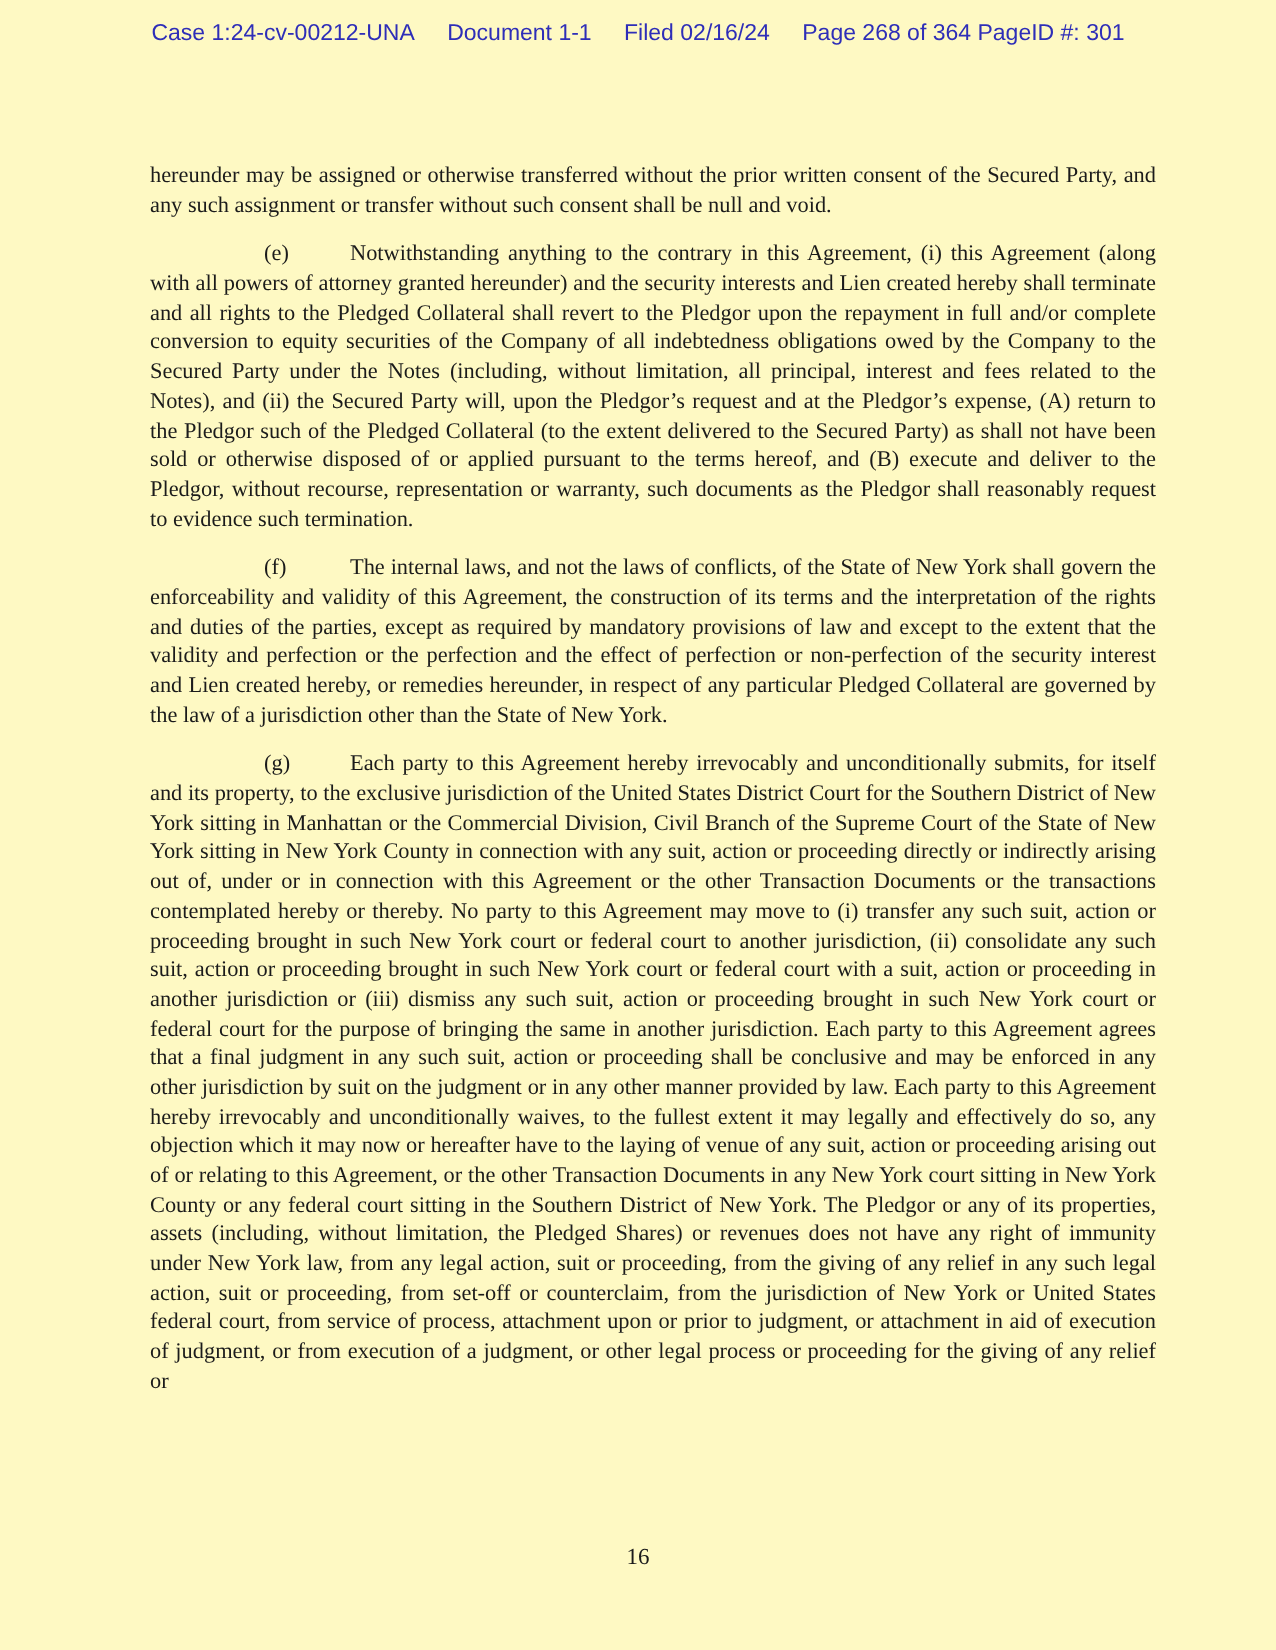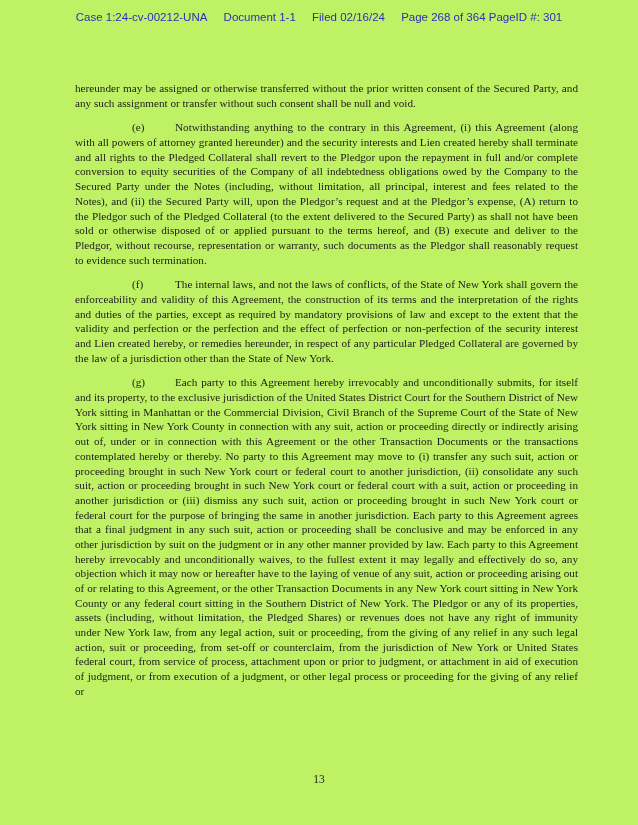--- a/index.html
+++ b/index.html
@@ -1,21 +1,21 @@
 <!DOCTYPE html>
 <html><head>
 <meta charset="utf-8">
 <style>
   * { margin: 0; padding: 0; box-sizing: border-box; }
   html, body { background: #ffffff; }
   .page {
     position: relative;
     width: 638px;
     height: 825px;
-    background: #bef264;
+    background: #fef9c3;
     overflow: hidden;
     font-family: "Liberation Serif", serif;
     color: #1b1b1b;
   }
   .case-header {
     position: absolute;
     top: 11px;
     left: 0;
     width: 100%;
     text-align: center;
@@ -67,15 +67,15 @@
   <div class="doc-body">
     <p class="para">hereunder may be assigned or otherwise transferred without the prior written consent of the Secured Party, and any such assignment or transfer without such consent shall be null and void.</p>
 
     <p class="para indent"><span class="para-label">(e)</span><span>Notwithstanding anything to the contrary in this Agreement, (i) this Agreement (along with all powers of attorney granted hereunder) and the security interests and Lien created hereby shall terminate and all rights to the Pledged Collateral shall revert to the Pledgor upon the repayment in full and/or complete conversion to equity securities of the Company of all indebtedness obligations owed by the Company to the Secured Party under the Notes (including, without limitation, all principal, interest and fees related to the Notes), and (ii) the Secured Party will, upon the Pledgor’s request and at the Pledgor’s expense, (A) return to the Pledgor such of the Pledged Collateral (to the extent delivered to the Secured Party) as shall not have been sold or otherwise disposed of or applied pursuant to the terms hereof, and (B) execute and deliver to the Pledgor, without recourse, representation or warranty, such documents as the Pledgor shall reasonably request to evidence such termination.</span></p>
 
     <p class="para indent"><span class="para-label">(f)</span><span>The internal laws, and not the laws of conflicts, of the State of New York shall govern the enforceability and validity of this Agreement, the construction of its terms and the interpretation of the rights and duties of the parties, except as required by mandatory provisions of law and except to the extent that the validity and perfection or the perfection and the effect of perfection or non-perfection of the security interest and Lien created hereby, or remedies hereunder, in respect of any particular Pledged Collateral are governed by the law of a jurisdiction other than the State of New York.</span></p>
 
     <p class="para indent"><span class="para-label">(g)</span><span>Each party to this Agreement hereby irrevocably and unconditionally submits, for itself and its property, to the exclusive jurisdiction of the United States District Court for the Southern District of New York sitting in Manhattan or the Commercial Division, Civil Branch of the Supreme Court of the State of New York sitting in New York County in connection with any suit, action or proceeding directly or indirectly arising out of, under or in connection with this Agreement or the other Transaction Documents or the transactions contemplated hereby or thereby. No party to this Agreement may move to (i) transfer any such suit, action or proceeding brought in such New York court or federal court to another jurisdiction, (ii) consolidate any such suit, action or proceeding brought in such New York court or federal court with a suit, action or proceeding in another jurisdiction or (iii) dismiss any such suit, action or proceeding brought in such New York court or federal court for the purpose of bringing the same in another jurisdiction. Each party to this Agreement agrees that a final judgment in any such suit, action or proceeding shall be conclusive and may be enforced in any other jurisdiction by suit on the judgment or in any other manner provided by law. Each party to this Agreement hereby irrevocably and unconditionally waives, to the fullest extent it may legally and effectively do so, any objection which it may now or hereafter have to the laying of venue of any suit, action or proceeding arising out of or relating to this Agreement, or the other Transaction Documents in any New York court sitting in New York County or any federal court sitting in the Southern District of New York. The Pledgor or any of its properties, assets (including, without limitation, the Pledged Shares) or revenues does not have any right of immunity under New York law, from any legal action, suit or proceeding, from the giving of any relief in any such legal action, suit or proceeding, from set-off or counterclaim, from the jurisdiction of New York or United States federal court, from service of process, attachment upon or prior to judgment, or attachment in aid of execution of judgment, or from execution of a judgment, or other legal process or proceeding for the giving of any relief or</span></p>
   </div>
 
-  <div class="page-number">13</div>
+  <div class="page-number">16</div>
 
 </div>
 
 </body></html>

